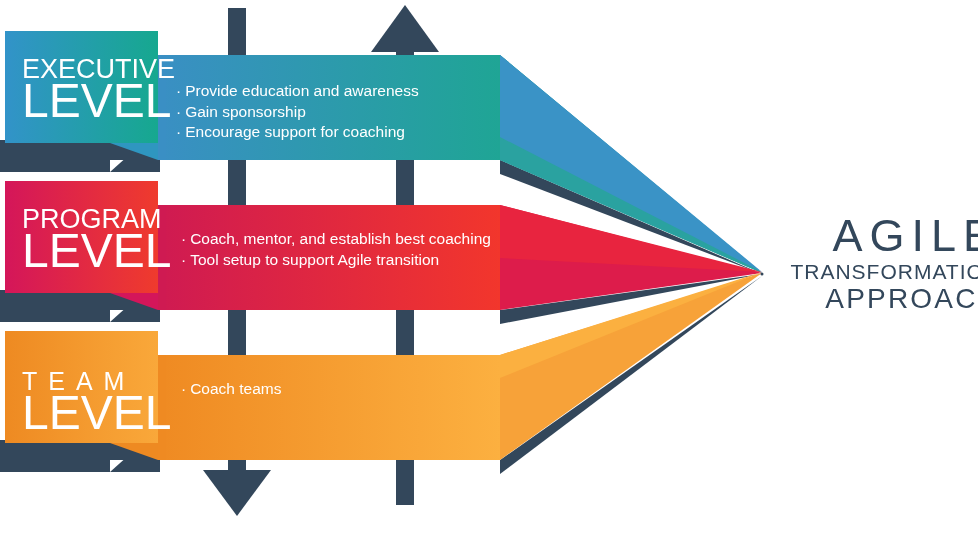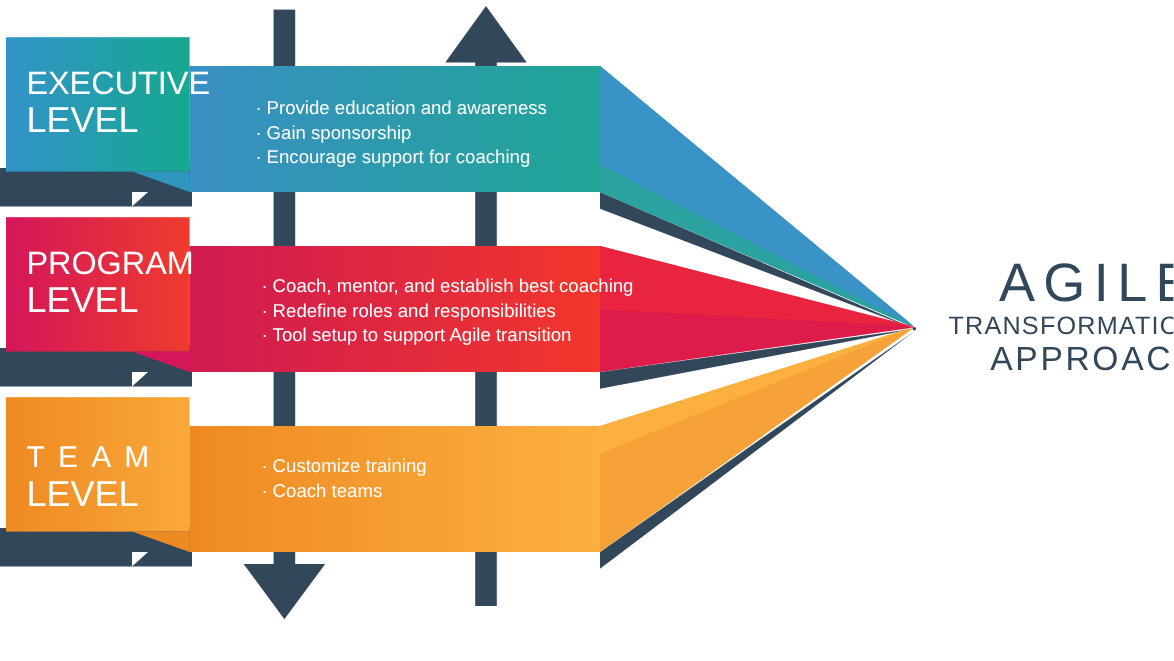--- a/index.html
+++ b/index.html
@@ -45,21 +45,21 @@
     justify-content: center;
   }
   .level-line1 {
     font-size: 27px;
     line-height: 28px;
     font-weight: 400;
     letter-spacing: 0px;
     white-space: nowrap;
   }
   .level-line2 {
-    font-size: 30px;
+    font-size: 48px;
     line-height: 38px;
     font-weight: 400;
     letter-spacing: 0px;
     white-space: nowrap;
     margin-top: -1px;
   }
   .level-card.spaced .level-line1 {
     letter-spacing: 11px;
     font-size: 25px;
   }
@@ -70,21 +70,21 @@
   #card-team   { left: 5px;  top: 331px; width: 153px; height: 112px; margin-top: 12px; }
 
   
   .bullets {
     position: absolute;
     color: #ffffff;
     font-size: 15.5px;
     line-height: 20.5px;
     white-space: nowrap;
   }
-  .bullets div { white-space: nowrap; margin-left: 37px; }
+  .bullets div { white-space: nowrap; }
   .bullet-dot { margin-right: 4px; }
   #bullets-exec { left: 176px; top: 81px;  width: 320px; }
   #bullets-prog { left: 181px; top: 229px; width: 320px; }
   #bullets-team { left: 181px; top: 379px; width: 320px; }
 
   
   #agile-title {
     position: absolute;
     left: 770px;
     top: 212px;
@@ -242,26 +242,24 @@
     </div>
 
     <div class="bullets" id="bullets-exec">
       <div><span class="bullet-dot">·</span><span>Provide education and awareness</span></div>
       <div><span class="bullet-dot">·</span><span>Gain sponsorship</span></div>
       <div><span class="bullet-dot">·</span><span>Encourage support for coaching</span></div>
     </div>
 
     <div class="bullets" id="bullets-prog">
       <div><span class="bullet-dot">·</span><span>Coach, mentor, and establish best coaching</span></div>
-      <div><span class="bullet-dot">·</span><span>Redefine roles and responsibilities</span></div>
       <div><span class="bullet-dot">·</span><span>Tool setup to support Agile transition</span></div>
     </div>
 
     <div class="bullets" id="bullets-team">
-      <div><span class="bullet-dot">·</span><span>Customize training</span></div>
       <div><span class="bullet-dot">·</span><span>Coach teams</span></div>
     </div>
 
     <div id="agile-title">
       <div id="agile-word">AGILE</div>
       <div id="agile-sub">TRANSFORMATION</div>
       <div id="agile-sub2">APPROACH</div>
     </div>
 
   </div>

